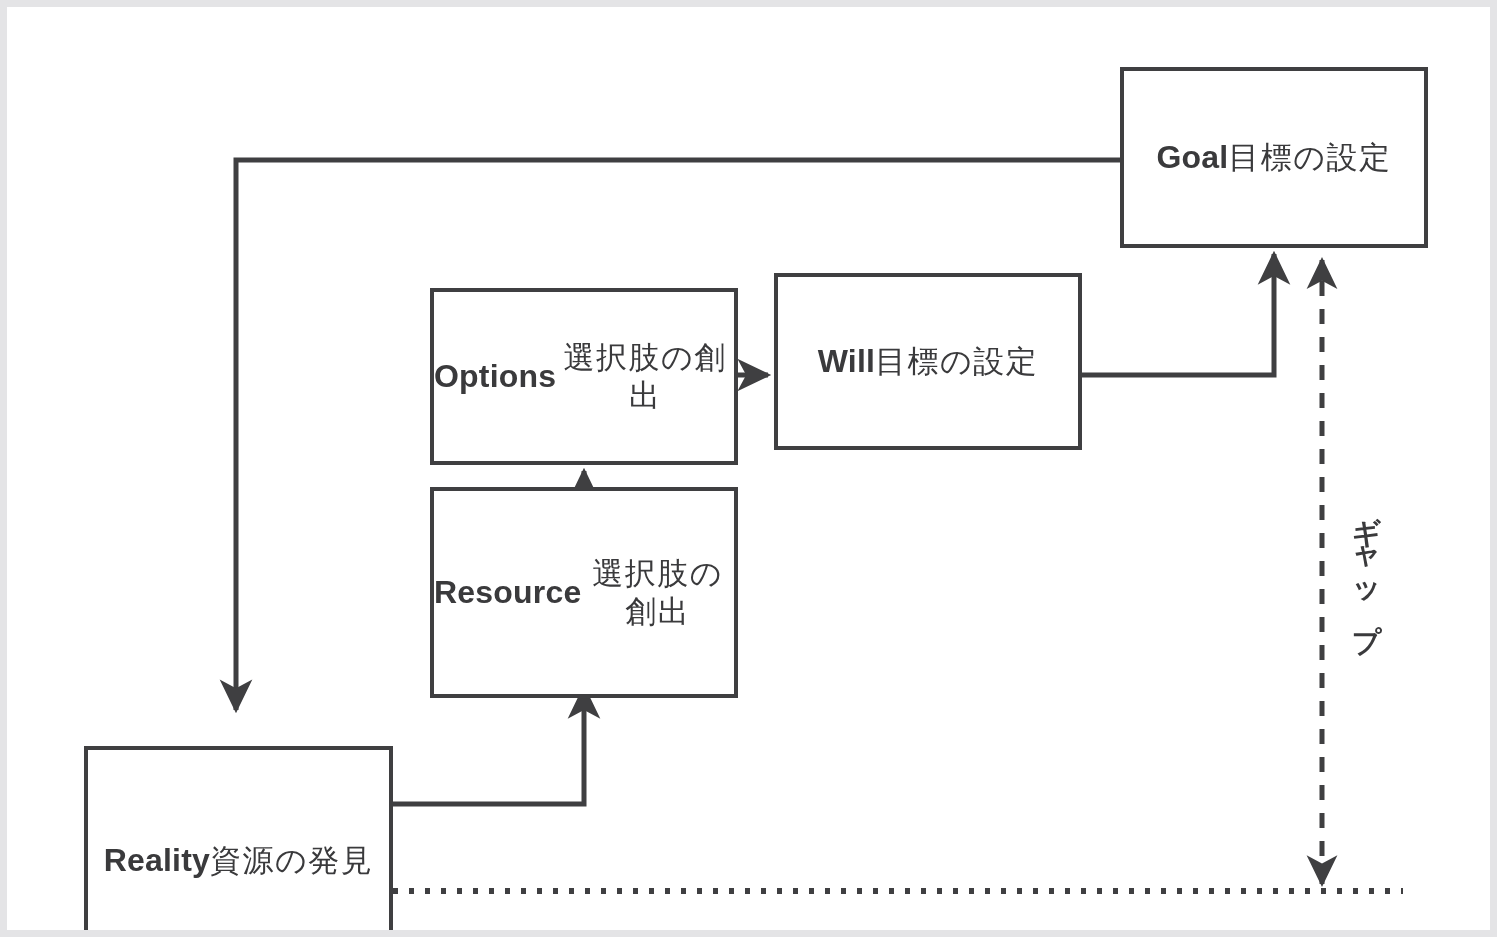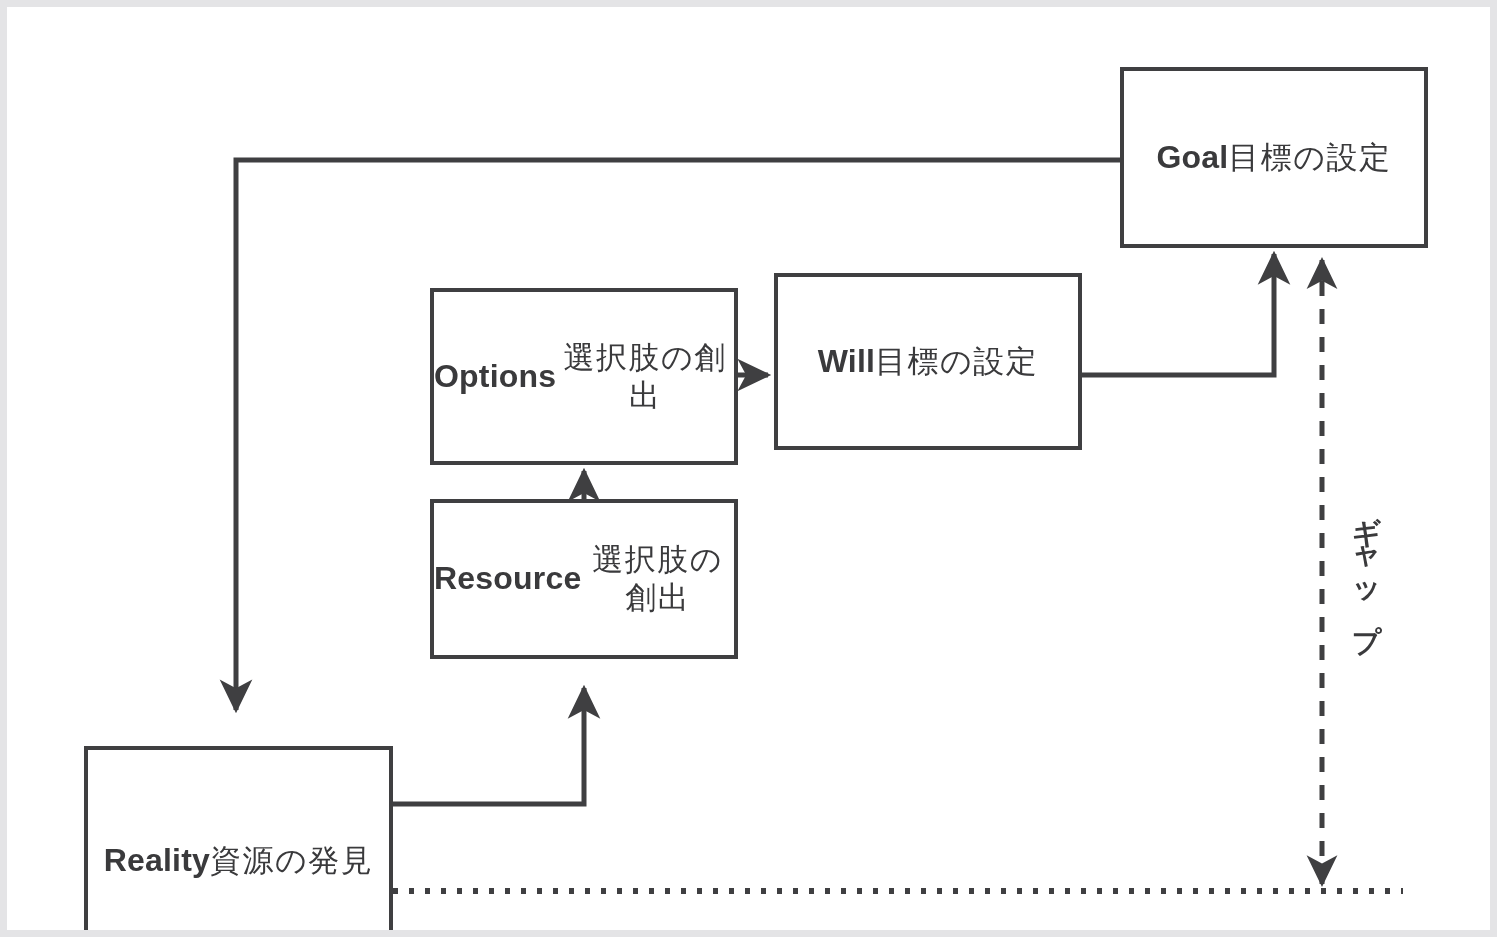--- a/index.html
+++ b/index.html
@@ -105,21 +105,21 @@
   <div class="node-box" style="left:423px; top:281px; width:308px; height:177px;">
     <div class="node-title-en">Options</div>
     <div class="node-title-ja">選択肢の創出</div>
   </div>
 
   <div class="node-box" style="left:767px; top:266px; width:308px; height:177px;">
     <div class="node-title-en">Will</div>
     <div class="node-title-ja">目標の設定</div>
   </div>
 
-  <div class="node-box" style="left:423px; top:492px; width:308px; height:160px;">
+  <div class="node-box" style="left:423px; top:480px; width:308px; height:211px;">
     <div class="node-title-en">Resource</div>
     <div class="node-title-ja">選択肢の創出</div>
   </div>
 
   <div class="node-box" style="left:77px; top:709px; width:309px; height:229px;margin-top:30px;">
     <div class="node-title-en">Reality</div>
     <div class="node-title-ja">資源の発見</div>
   </div>
 
   <div id="gap-label">ギャップ</div>

